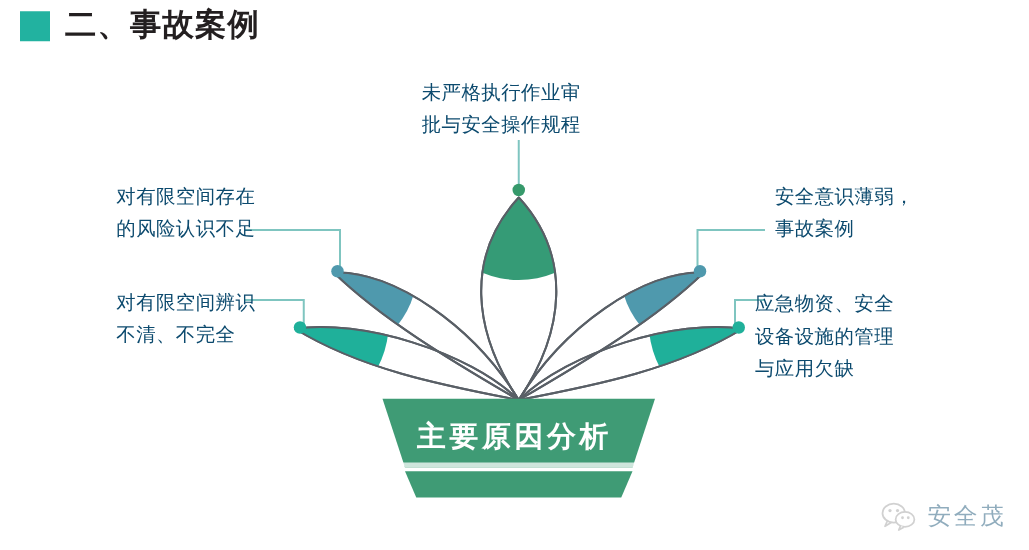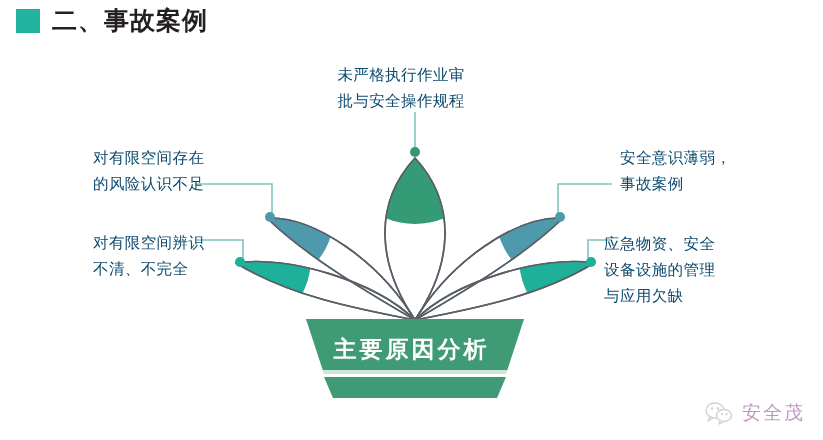--- a/index.html
+++ b/index.html
@@ -83,21 +83,21 @@
     position: absolute;
     right: 18px;
     bottom: 14px;
     display: flex;
     align-items: center;
     gap: 8px;
     opacity: 0.45;
   }
   .watermark .wm-text {
     font-size: 19px;
-    color: #701a75;
+    color: #0c4a6e;
     letter-spacing: 2px;
   }
 
   svg.diagram {
     position: absolute;
     left: 0;
     top: 0;
     width: 823px;
     height: 440px;
   }

